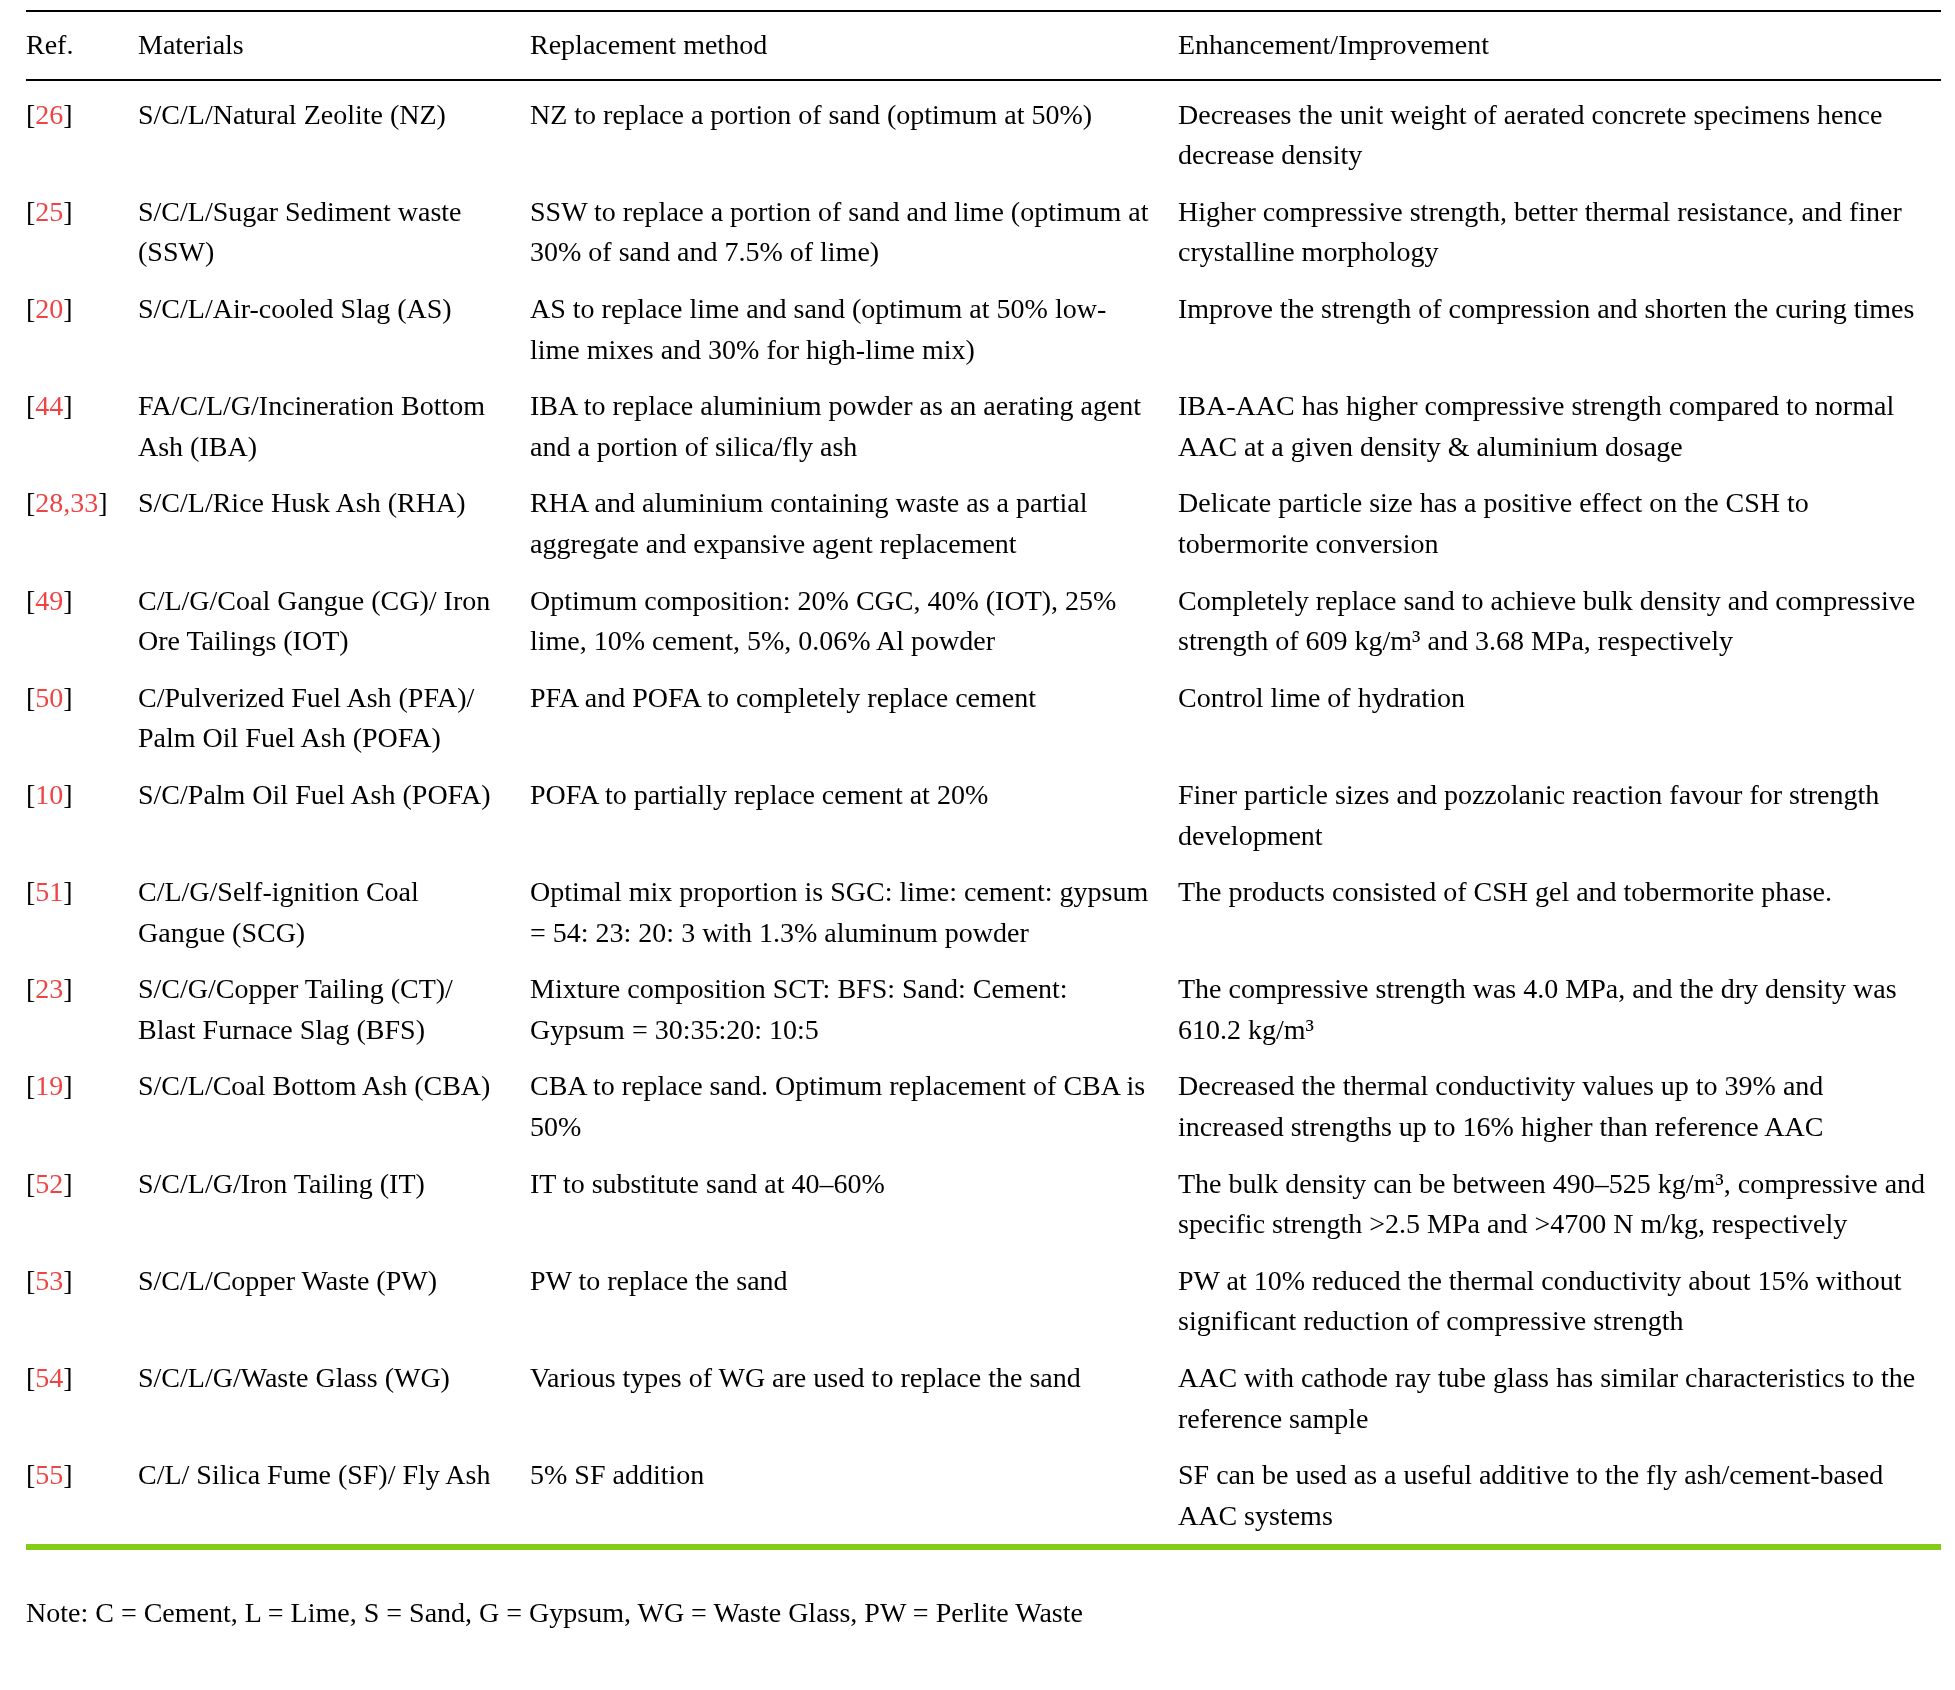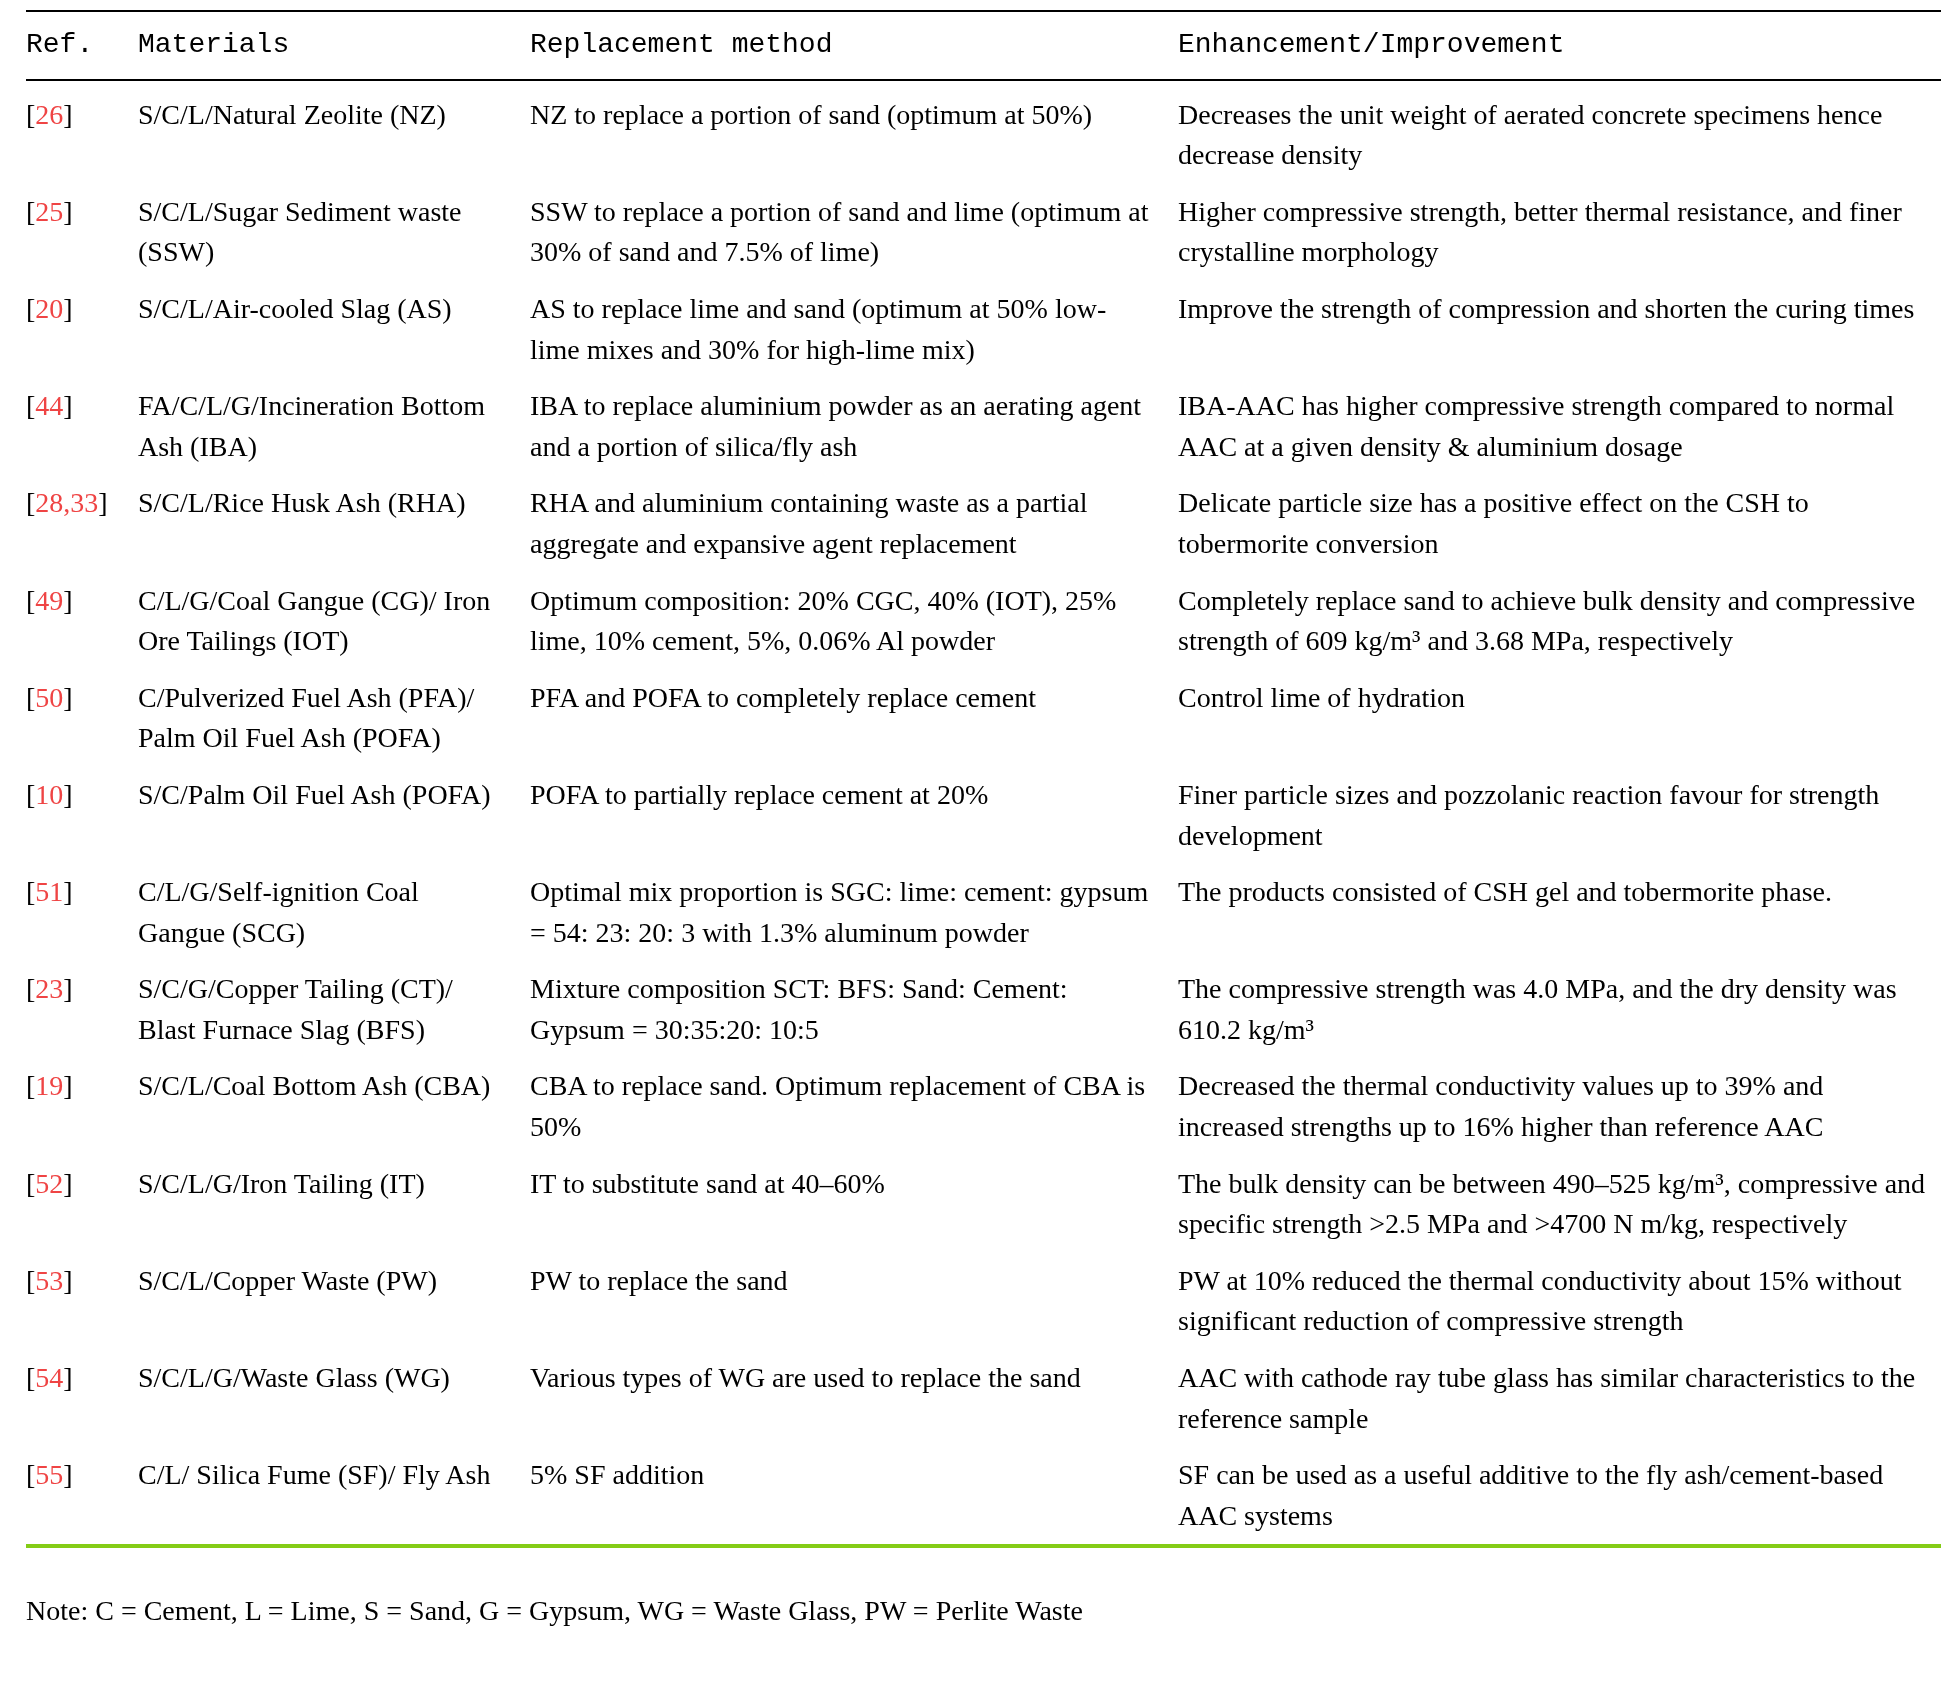--- a/index.html
+++ b/index.html
@@ -30,25 +30,24 @@
     vertical-align: top;
     font-weight: normal;
     font-size: 28px;
     line-height: 1.45;
     padding: 8px 26px 8px 0;
   }
   thead th {
     border-bottom: 2px solid #000000;
     padding-top: 13px;
     padding-bottom: 13px;
-    font-family: Liberation Mono, monospace;
   }
   tbody tr:first-child td { padding-top: 14px; }
   tbody tr:last-child td {
-    border-bottom: 4px solid #84cc16;
+    border-bottom: 6px solid #84cc16;
     padding-bottom: 8px;
   }
   td:last-child, th:last-child { padding-right: 6px; }
   .ref-link {
     color: #ef4444;
     text-decoration: none;
     cursor: pointer;
   }
   .bk { color: #000000; }
   .note {

